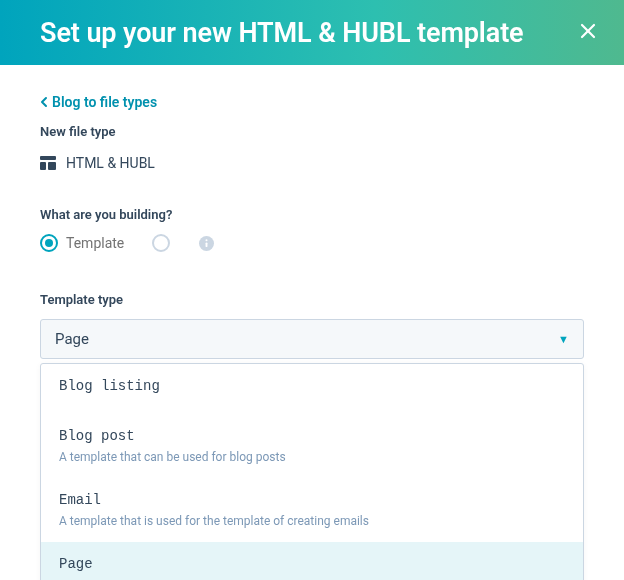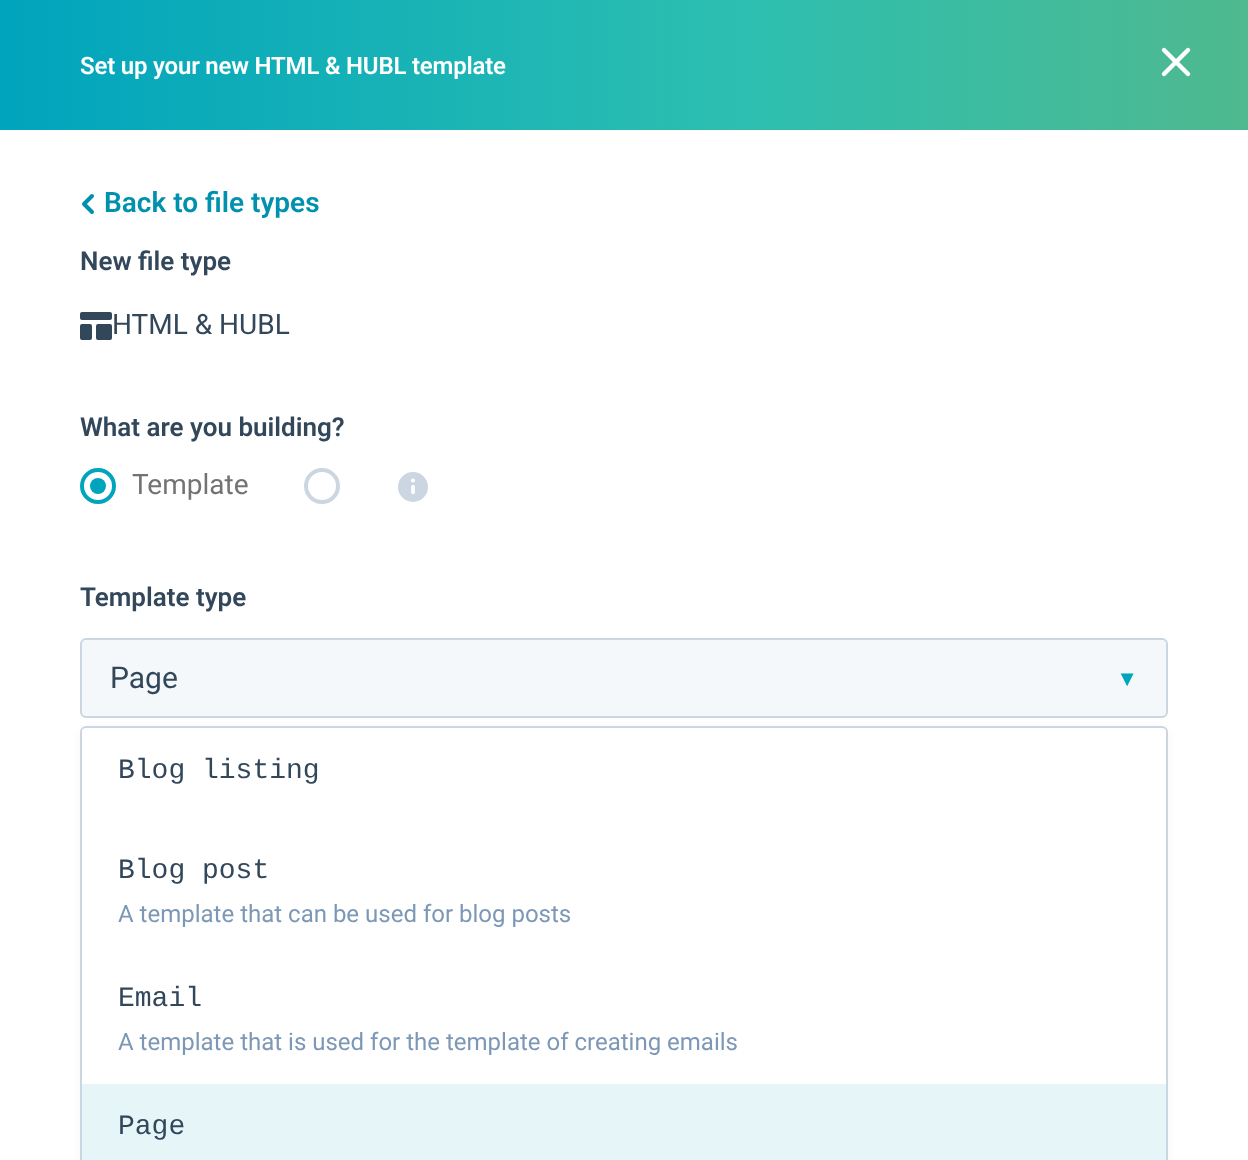--- a/index.html
+++ b/index.html
@@ -13,21 +13,21 @@
   .modal-header {
     background: linear-gradient(90deg, #00a4bd 0%, #2dbfb0 60%, #4fb98f 100%);
     height: 65px;
     display: flex;
     align-items: center;
     justify-content: space-between;
     padding: 0 22px 0 40px;
     color: #fff;
   }
   .modal-header h1 {
-    font-size: 12px;
+    font-size: 27px;
     font-weight: 600;
     letter-spacing: -0.1px;
   }
   .close-btn {
     cursor: pointer;
     display: flex;
     align-items: center;
     justify-content: center;
     width: 28px;
     height: 28px;
@@ -49,20 +49,21 @@
   .section-label {
     font-size: 13px;
     font-weight: 600;
     color: #33475b;
     margin-top: 12px;
     margin-bottom: 12px;
   }
   .file-type-row {
     display: flex;
     align-items: flex-start;
+    gap: 10px;
     font-size: 14px;
     color: #33475b;
     margin-top: 16px;
   }
   .file-icon { display: inline-flex; }
   .radio-row {
     display: flex;
     align-items: center;
     gap: 28px;
     margin-top: 12px;
@@ -167,21 +168,21 @@
 </div>
 
 <div class="modal-body">
 
   <div class="back-link">
     <span class="chev">
       <svg width="8" height="12" viewBox="0 0 8 12" fill="none" stroke="#0091ae" stroke-width="2" stroke-linecap="round" stroke-linejoin="round">
         <polyline points="6,2 2,6 6,10"></polyline>
       </svg>
     </span>
-    <span>Back to file types</span>
+    <span>Blog to file types</span>
   </div>
 
   <div class="section-label">New file type</div>
   <div class="file-type-row">
     <span class="file-icon">
       <svg width="16" height="16" viewBox="0 0 16 16" fill="#33475b">
         <rect x="0" y="1" width="16" height="4" rx="1"></rect>
         <rect x="0" y="7" width="6" height="8" rx="1"></rect>
         <rect x="8" y="7" width="8" height="8" rx="1"></rect>
       </svg>

